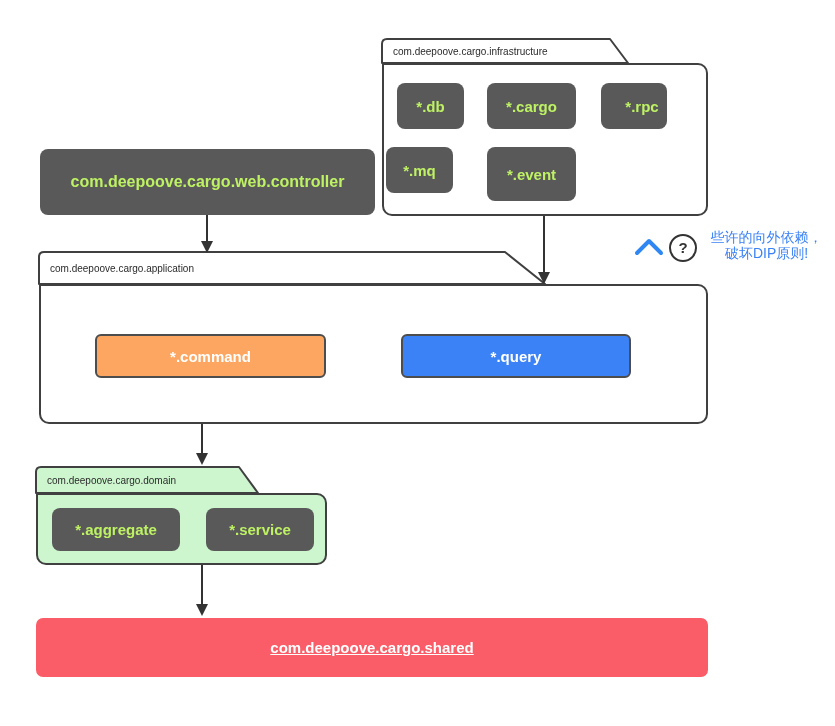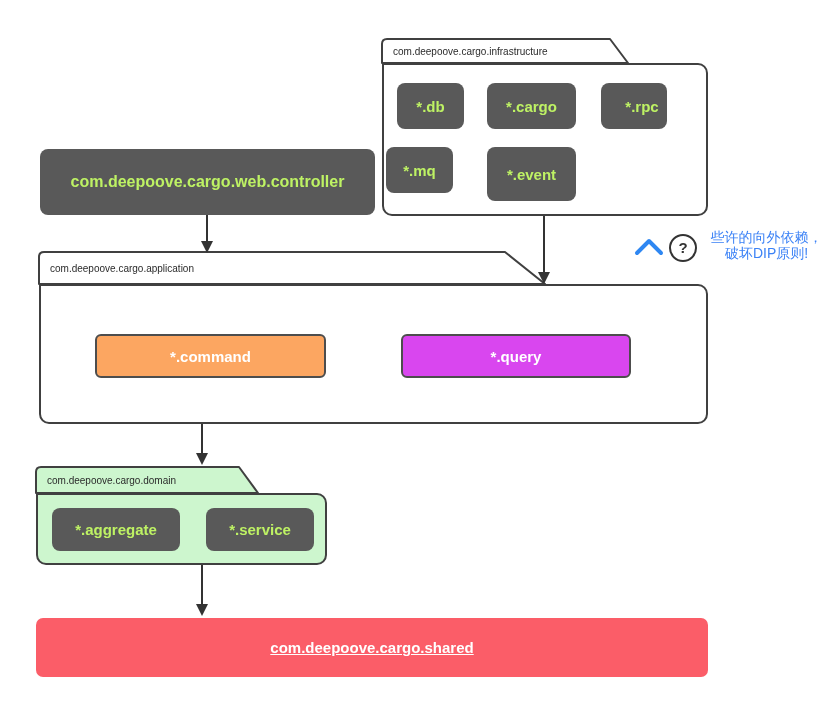--- a/index.html
+++ b/index.html
@@ -83,21 +83,21 @@
   <div class="abs darkbox" style="left:601px;top:83px;width:66px;height:46px;padding-left:16px;">*.rpc</div>
   <div class="abs darkbox" style="left:386px;top:147px;width:67px;height:46px;">*.mq</div>
   <div class="abs darkbox" style="left:487px;top:147px;width:89px;height:54px;">*.event</div>
 
   <div class="abs darkbox" style="left:40px;top:149px;width:335px;height:66px;font-size:16px;">com.deepoove.cargo.web.controller</div>
 
   <div class="abs folder-body" style="left:39px;top:284px;width:669px;height:140px;"></div>
   <div class="abs tab-label" style="left:50px;top:262px;">com.deepoove.cargo.application</div>
 
   <div class="abs modbox" style="left:67px;top:334px;width:231px;height:44px;background:#fca661;margin-left:28px;">*.command</div>
-  <div class="abs modbox" style="left:401px;top:334px;width:230px;height:44px;background:#d946ef;">*.query</div>
+  <div class="abs modbox" style="left:401px;top:334px;width:230px;height:44px;background:#3b82f6;">*.query</div>
 
   <div class="abs folder-body" style="left:36px;top:493px;width:291px;height:72px;background:#cdf6ce;"></div>
   <div class="abs tab-label" style="left:47px;top:474px;">com.deepoove.cargo.domain</div>
 
   <div class="abs darkbox" style="left:52px;top:508px;width:128px;height:43px;">*.aggregate</div>
   <div class="abs darkbox" style="left:206px;top:508px;width:108px;height:43px;">*.service</div>
 
   <div class="abs sharedbox" style="left:36px;top:618px;width:672px;height:59px;">com.deepoove.cargo.shared</div>
 
   <div class="abs help-glyph" style="left:670px;top:235px;width:26px;height:26px;">?</div>

